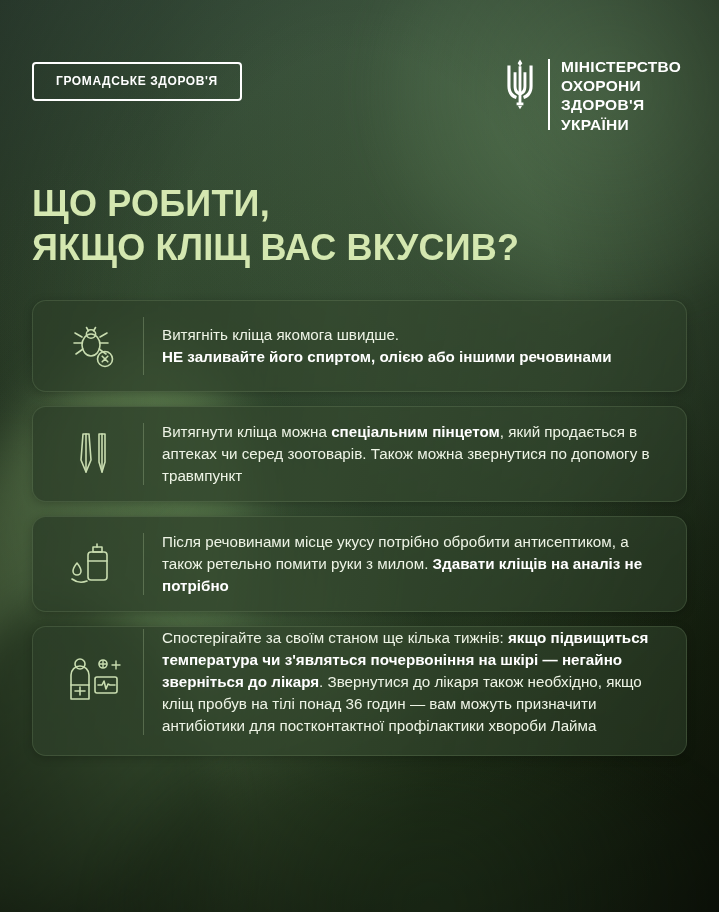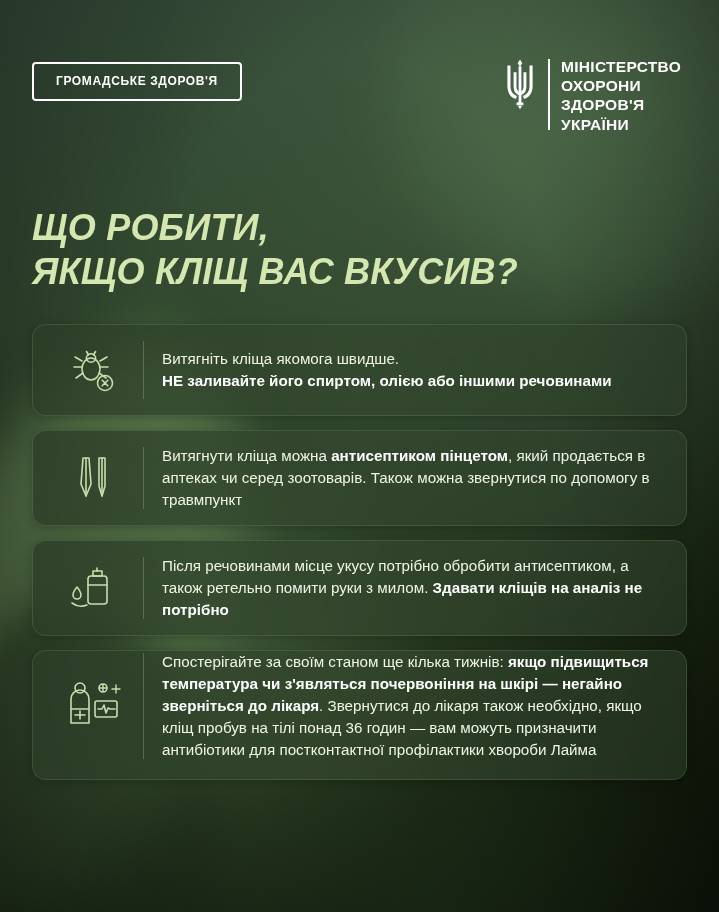--- a/index.html
+++ b/index.html
@@ -105,28 +105,27 @@
     font-size: 15.5px;
     font-weight: bold;
     line-height: 1.24;
     letter-spacing: 0.3px;
     text-transform: uppercase;
     padding-top: 1px;
   }
 
   
   .title {
-    margin-top: 72px;
+    margin-top: 48px;
     color: #d4e7b0;
     font-size: 36px;
     font-weight: bold;
     line-height: 1.22;
     letter-spacing: 0.2px;
     text-transform: uppercase;
-    font-style: italic;
   }
   .title span { display: block; }
 
   
   .cards {
     margin-top: 30px;
     display: flex;
     flex-direction: column;
     gap: 14px;
   }
@@ -237,21 +236,21 @@
         <div class="card-icon">
           <svg width="48" height="52" viewBox="0 0 48 52" fill="none" stroke="currentColor" stroke-width="1.6" stroke-linecap="round" stroke-linejoin="round" aria-hidden="true">
             <path d="M14 6 h6 l2 26 -5 12 -5 -12 z"></path>
             <path d="M17 6 v38"></path>
             <path d="M30 6 h6 v28 l-3 10 -3 -10 z"></path>
             <path d="M33 6 v38"></path>
           </svg>
         </div>
         <div class="card-sep"></div>
         <div class="card-text">
-          <span>Витягнути кліща можна </span><b>антисептиком пінцетом</b><span>, який продається в аптеках чи серед зоотоварів. Також можна звернутися по допомогу в травмпункт</span>
+          <span>Витягнути кліща можна </span><b>спеціальним пінцетом</b><span>, який продається в аптеках чи серед зоотоварів. Також можна звернутися по допомогу в травмпункт</span>
         </div>
       </div>
 
       <div class="card card-3">
         <div class="card-icon">
           <svg width="54" height="50" viewBox="0 0 54 50" fill="none" stroke="currentColor" stroke-width="1.6" stroke-linecap="round" stroke-linejoin="round" aria-hidden="true">
             <path d="M27 8 h9 v5 h-9 z"></path>
             <path d="M25 13 h13 a3 3 0 0 1 3 3 v22 a3 3 0 0 1 -3 3 h-13 a3 3 0 0 1 -3 -3 v-22 a3 3 0 0 1 3 -3 z"></path>
             <path d="M22 22 h19"></path>
             <path d="M31 5 v3"></path>

